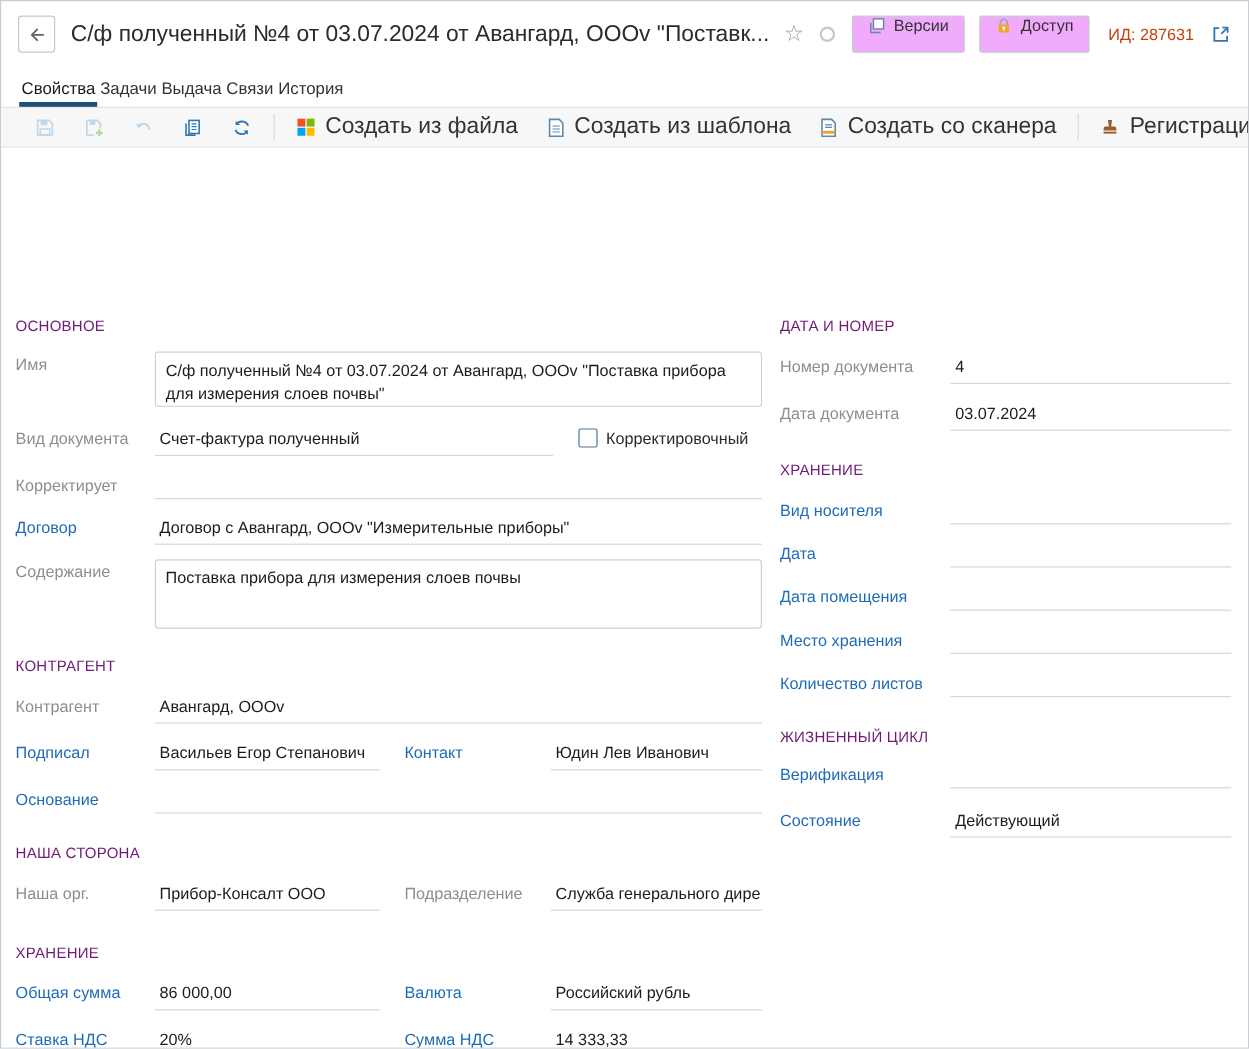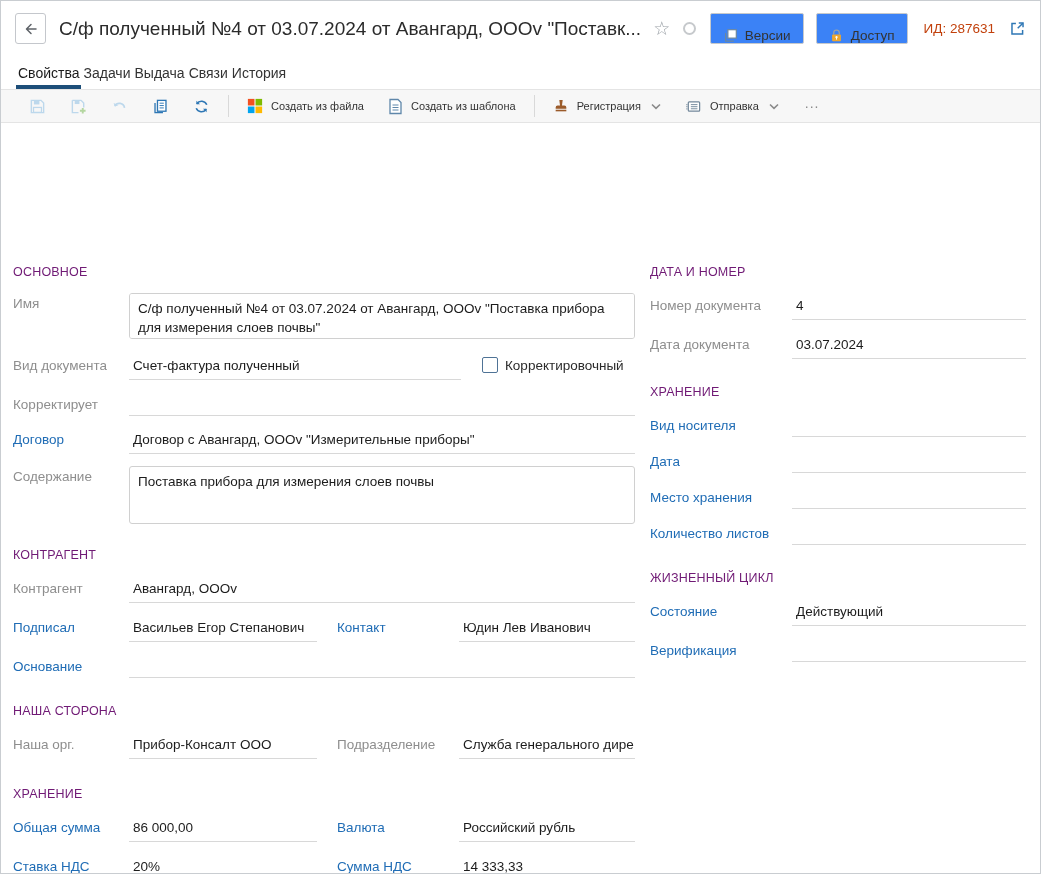--- a/index.html
+++ b/index.html
@@ -18,42 +18,42 @@
     background:#fff; display:flex; align-items:center; justify-content:center; cursor:pointer; flex:none;
   }
   .title {
     font-size:19px; color:#2b2b2b; margin-left:13px; white-space:nowrap;
     overflow:hidden; max-width:600px;
   }
   .star { color:#9aa0a6; font-size:19px; margin-left:12px; line-height:1; cursor:pointer; }
   .circle { width:13px; height:13px; border:2px solid #c6c9cc; border-radius:50%; margin-left:13px; flex:none; }
   .header-right { margin-left:auto; display:flex; align-items:center; }
   .hdr-btn {
-    display:flex; align-items:flex-end; gap:7px; height:31px; padding:0 12px;
-    border:1px solid #c6c9cc; border-radius:2px; background:#3b82f6; font-size:13.5px;
+    display:flex; align-items:flex-start; gap:7px; height:31px; padding:0 12px;
+    border:1px solid #c6c9cc; border-radius:2px; background:#f0abfc; font-size:13.5px;
     color:#333; cursor:pointer; font-family:inherit;
   }
   .hdr-btn + .hdr-btn { margin-left:12px; }
   .id-badge { color:#c2410c; font-size:13.5px; margin:0 14px 0 16px; white-space:nowrap; }
   .ext-link { display:flex; align-items:center; cursor:pointer; }
 
   
   .tabs { display:flex; padding:6px 0 0 15px; height:33px; align-items:flex-end; }
   .tab { font-size:14px; color:#333; padding:0 2px 8px 2px; cursor:pointer; white-space:nowrap; }
   .tab.active { color:#1a1a1a; border-bottom:4px solid #1d4e79; padding-bottom:4px; }
 
   
   .toolbar {
     height:34px; background:#f7f7f7; border-top:1px solid #e4e4e4; border-bottom:1px solid #e4e4e4;
     display:flex; align-items:center; padding:0 10px 0 16px;
   }
   .tb-icon { background:none; border:none; cursor:pointer; display:flex; align-items:center; padding:0 12px; height:100%; }
   .tb-btn {
     background:none; border:none; cursor:pointer; display:flex; align-items:center; gap:8px;
-    font-size:11px; color:#333; padding:0 12px; height:100%; font-family:inherit; white-space:nowrap;
+    font-size:19px; color:#333; padding:0 12px; height:100%; font-family:inherit; white-space:nowrap;
   }
   .sep { width:1px; height:22px; background:#d9d9d9; margin:0 6px; flex:none; }
   .tb-more { font-size:14px; color:#8a8a8a; letter-spacing:1px; padding:0 14px 6px 14px; background:none; border:none; cursor:pointer; }
   .chev { margin-left:2px; }
 
   
   .content { position:relative; }
   .col-left  { position:absolute; left:12px;  top:136px; width:622px; }
   .col-right { position:absolute; left:649px; top:136px; width:376px; }
   .sec-h { font-size:12.5px; color:#701a75; letter-spacing:.2px; }
@@ -204,20 +204,30 @@
     </button>
     <button class="tb-btn">
       <span>
         <svg width="15" height="17" viewBox="0 0 14 17">
             <path d="M1.5 1.5h8l3 3v11h-11z" fill="#fff" stroke="#5f87aa" stroke-width="1.3"></path>
             <path d="M4 7h6M4 9.5h6M4 12h6" stroke="#5f87aa" stroke-width="1"></path>
           </svg>
       </span>
       <span>Создать из шаблона</span>
     </button>
+    <button class="tb-btn">
+      <span>
+        <svg width="15" height="17" viewBox="0 0 14 17">
+            <path d="M1.5 1.5h8l3 3v11h-11z" fill="#fff" stroke="#5f87aa" stroke-width="1.3"></path>
+            <path d="M4 6h6M4 8.2h6" stroke="#5f87aa" stroke-width="1"></path>
+            <rect x="1.5" y="11" width="11" height="2.4" fill="#e8a33d"></rect>
+          </svg>
+      </span>
+      <span>Создать со сканера</span>
+    </button>
     <span class="sep"></span>
 
     <button class="tb-btn">
       <span>
         <svg width="16" height="16" viewBox="0 0 18 18" fill="#9b5b2a">
             <path d="M7.1 2.2h3.8l-.8 6.2h2.7a2.2 2.2 0 0 1 2.2 2.2v1.4H3v-1.4a2.2 2.2 0 0 1 2.2-2.2h2.7z"></path>
             <rect x="3" y="13.2" width="12" height="1.8"></rect>
           </svg>
       </span>
       <span>Регистрация</span>
@@ -340,34 +350,38 @@
 
       <div class="row mt16">
         <div class="lbl link">Вид носителя</div>
         <div class="fld"></div>
       </div>
       <div class="row mt14">
         <div class="lbl link">Дата</div>
         <div class="fld"></div>
       </div>
       <div class="row mt14">
+        <div class="lbl link">Дата помещения</div>
+        <div class="fld"></div>
+      </div>
+      <div class="row mt14">
         <div class="lbl link">Место хранения</div>
         <div class="fld"></div>
       </div>
       <div class="row mt14">
         <div class="lbl link">Количество листов</div>
         <div class="fld"></div>
       </div>
 
       <div class="sec-h mt26">ЖИЗНЕННЫЙ ЦИКЛ</div>
 
+      <div class="row mt14">
+        <div class="lbl link">Верификация</div>
+        <div class="fld"></div>
+      </div>
       <div class="row mt16">
         <div class="lbl link">Состояние</div>
         <div class="fld">Действующий</div>
       </div>
-      <div class="row mt14">
-        <div class="lbl link">Верификация</div>
-        <div class="fld"></div>
-      </div>
     </div>
 
   </div>
 </div>
 
 </body></html>

